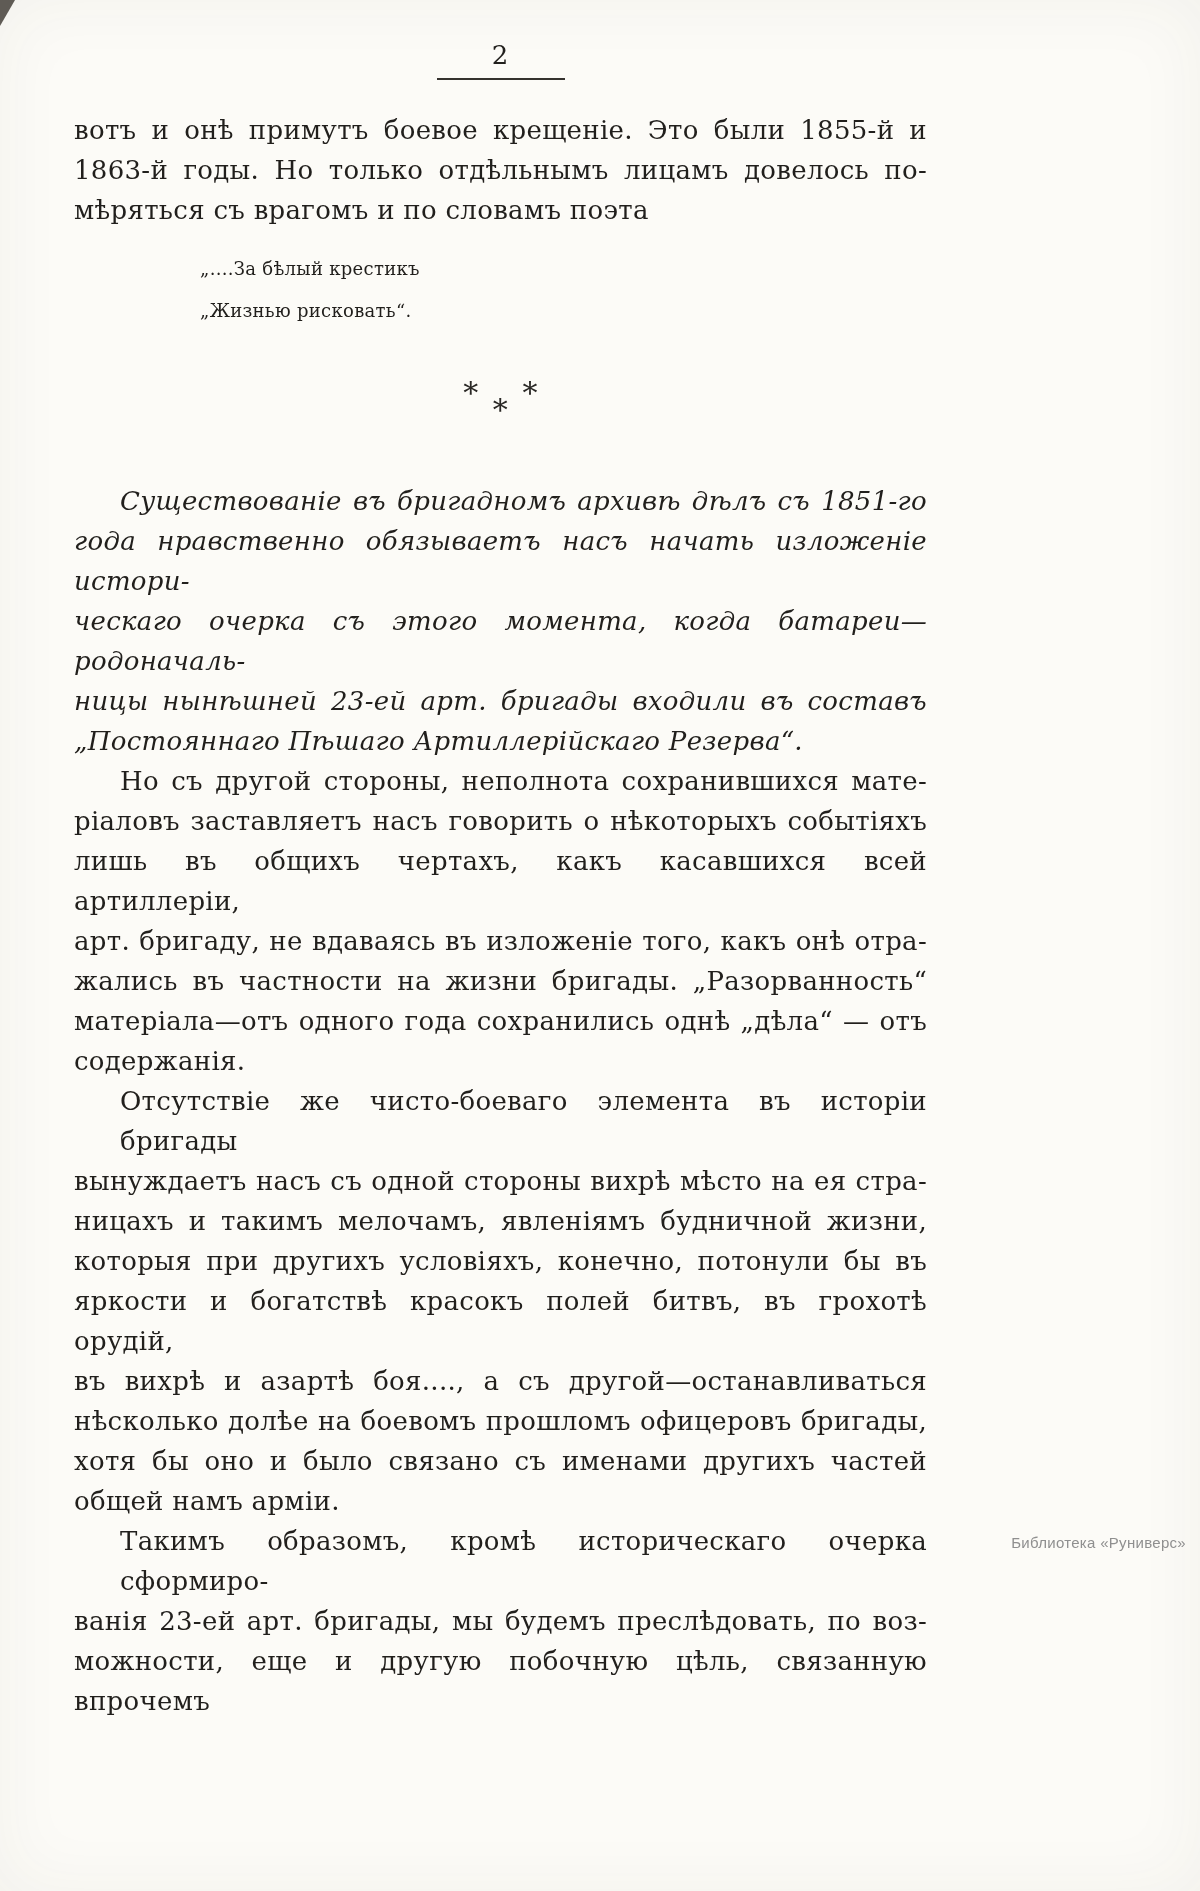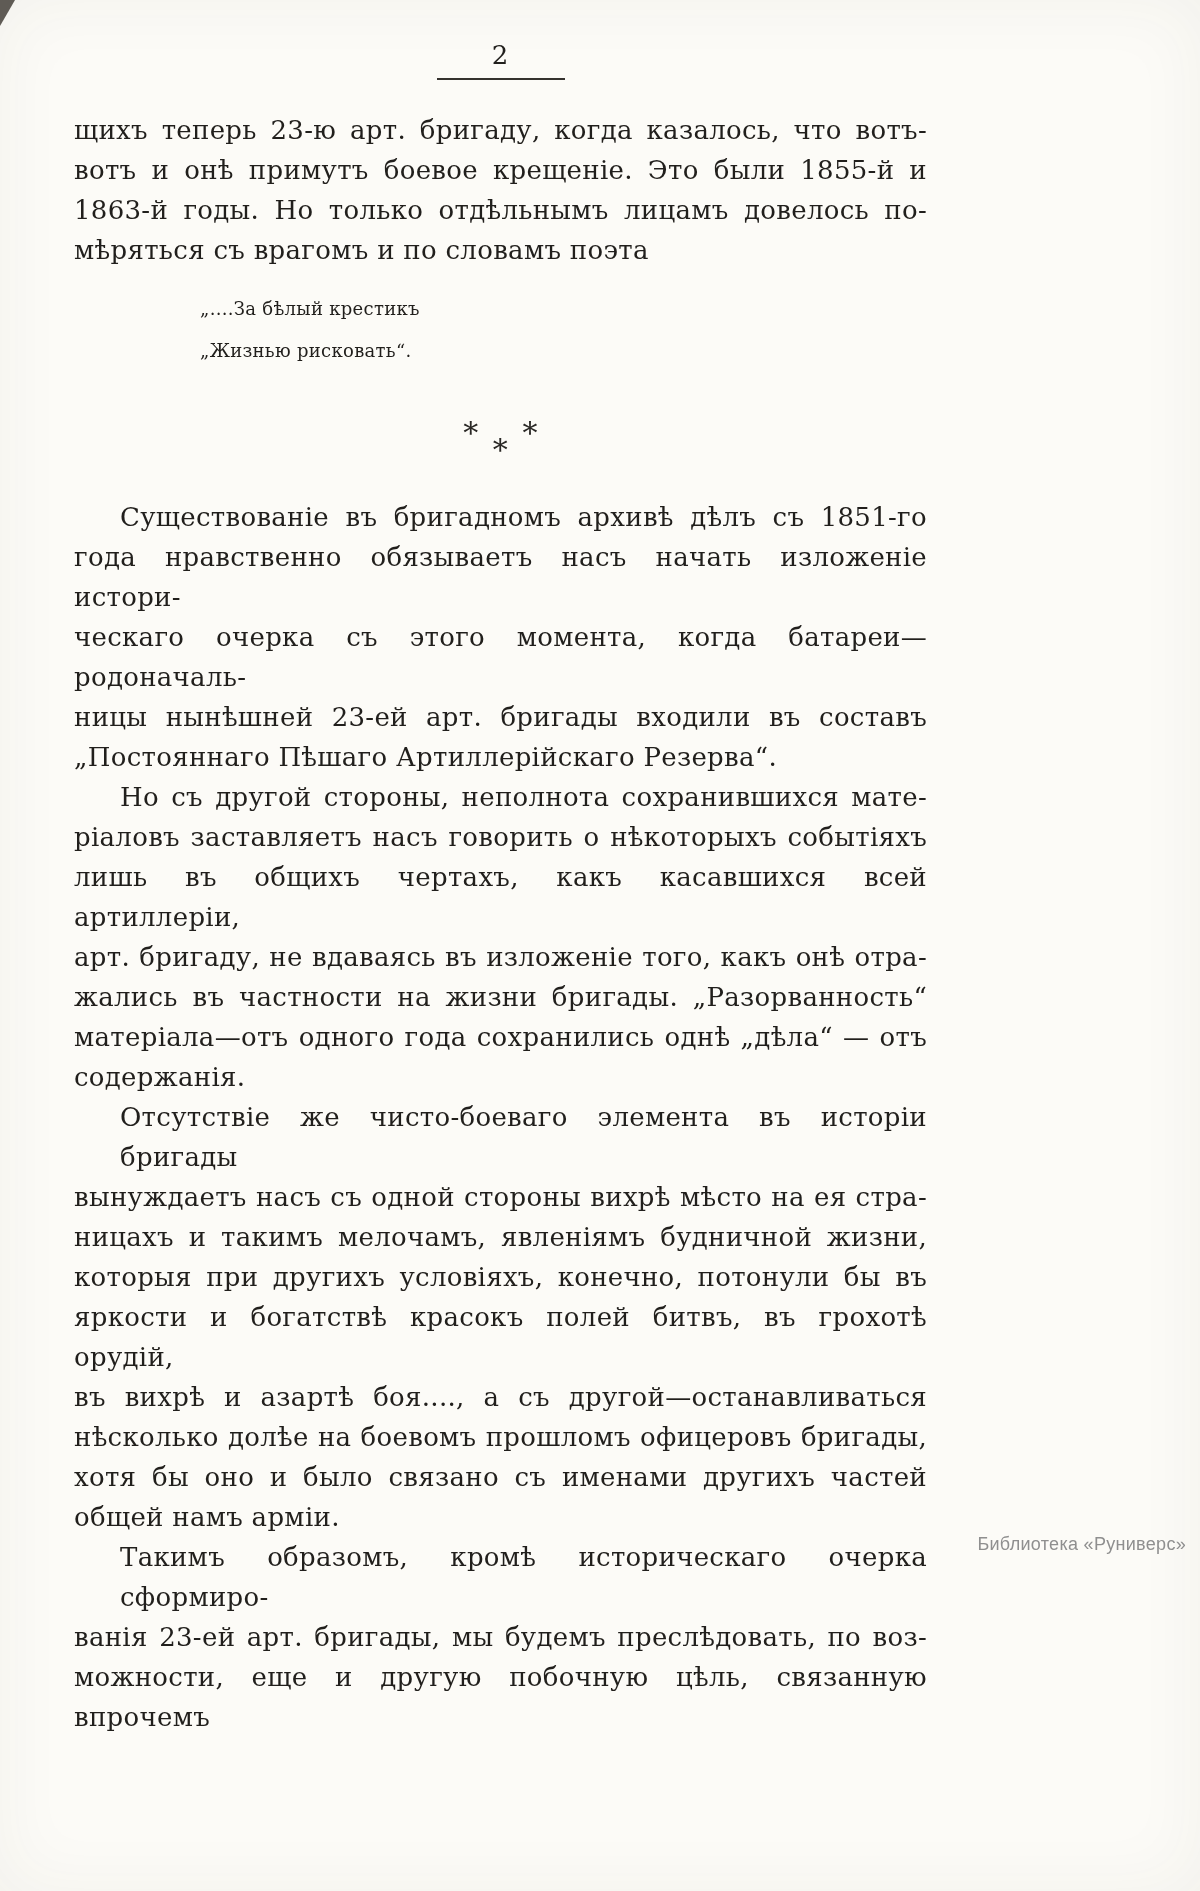--- a/index.html
+++ b/index.html
@@ -100,49 +100,48 @@
     margin-top: 46px;
     text-align: center;
     font-size: 30px;
     line-height: 30px;
     color: #2a2825;
   }
 
   .sep-top { word-spacing: 34px; }
   .sep-bottom { margin-top: -13px; }
 
-  .separator + .block-body { margin-top: 32px; }
+  .separator + .block-body { margin-top: 56px; font-style: italic; }
 
   .watermark {
     position: absolute;
     right: 14px;
     top: 1534px;
     font-family: "Liberation Sans", "DejaVu Sans", sans-serif;
-    font-size: 18px;
+    font-size: 15px;
     color: #8f8f8f;
     letter-spacing: 0.3px;
   }
 </style>
 </head>
 <body>
 
 <div class="page">
 
   <div class="corner-artifact"></div>
 
   <div class="column">
 
     <header class="page-header">
       <div class="page-number">2</div>
       <div class="header-rule"></div>
     </header>
 
     <div class="text-body">
         <div class="block-body">
-          <div class="line just">щихъ теперь 23-ю арт. бригаду, когда казалось, что вотъ-</div>
           <div class="line just">вотъ и онѣ примутъ боевое крещеніе. Это были 1855-й и</div>
           <div class="line just">1863-й годы. Но только отдѣльнымъ лицамъ довелось по-</div>
           <div class="line flush">мѣряться съ врагомъ и по словамъ поэта</div>
         </div>
         <div class="block-quote">
           <div class="line">„....За бѣлый крестикъ</div>
           <div class="line">„Жизнью рисковать“.</div>
         </div>
         <div class="separator">
           <div class="sep-top">* *</div>

